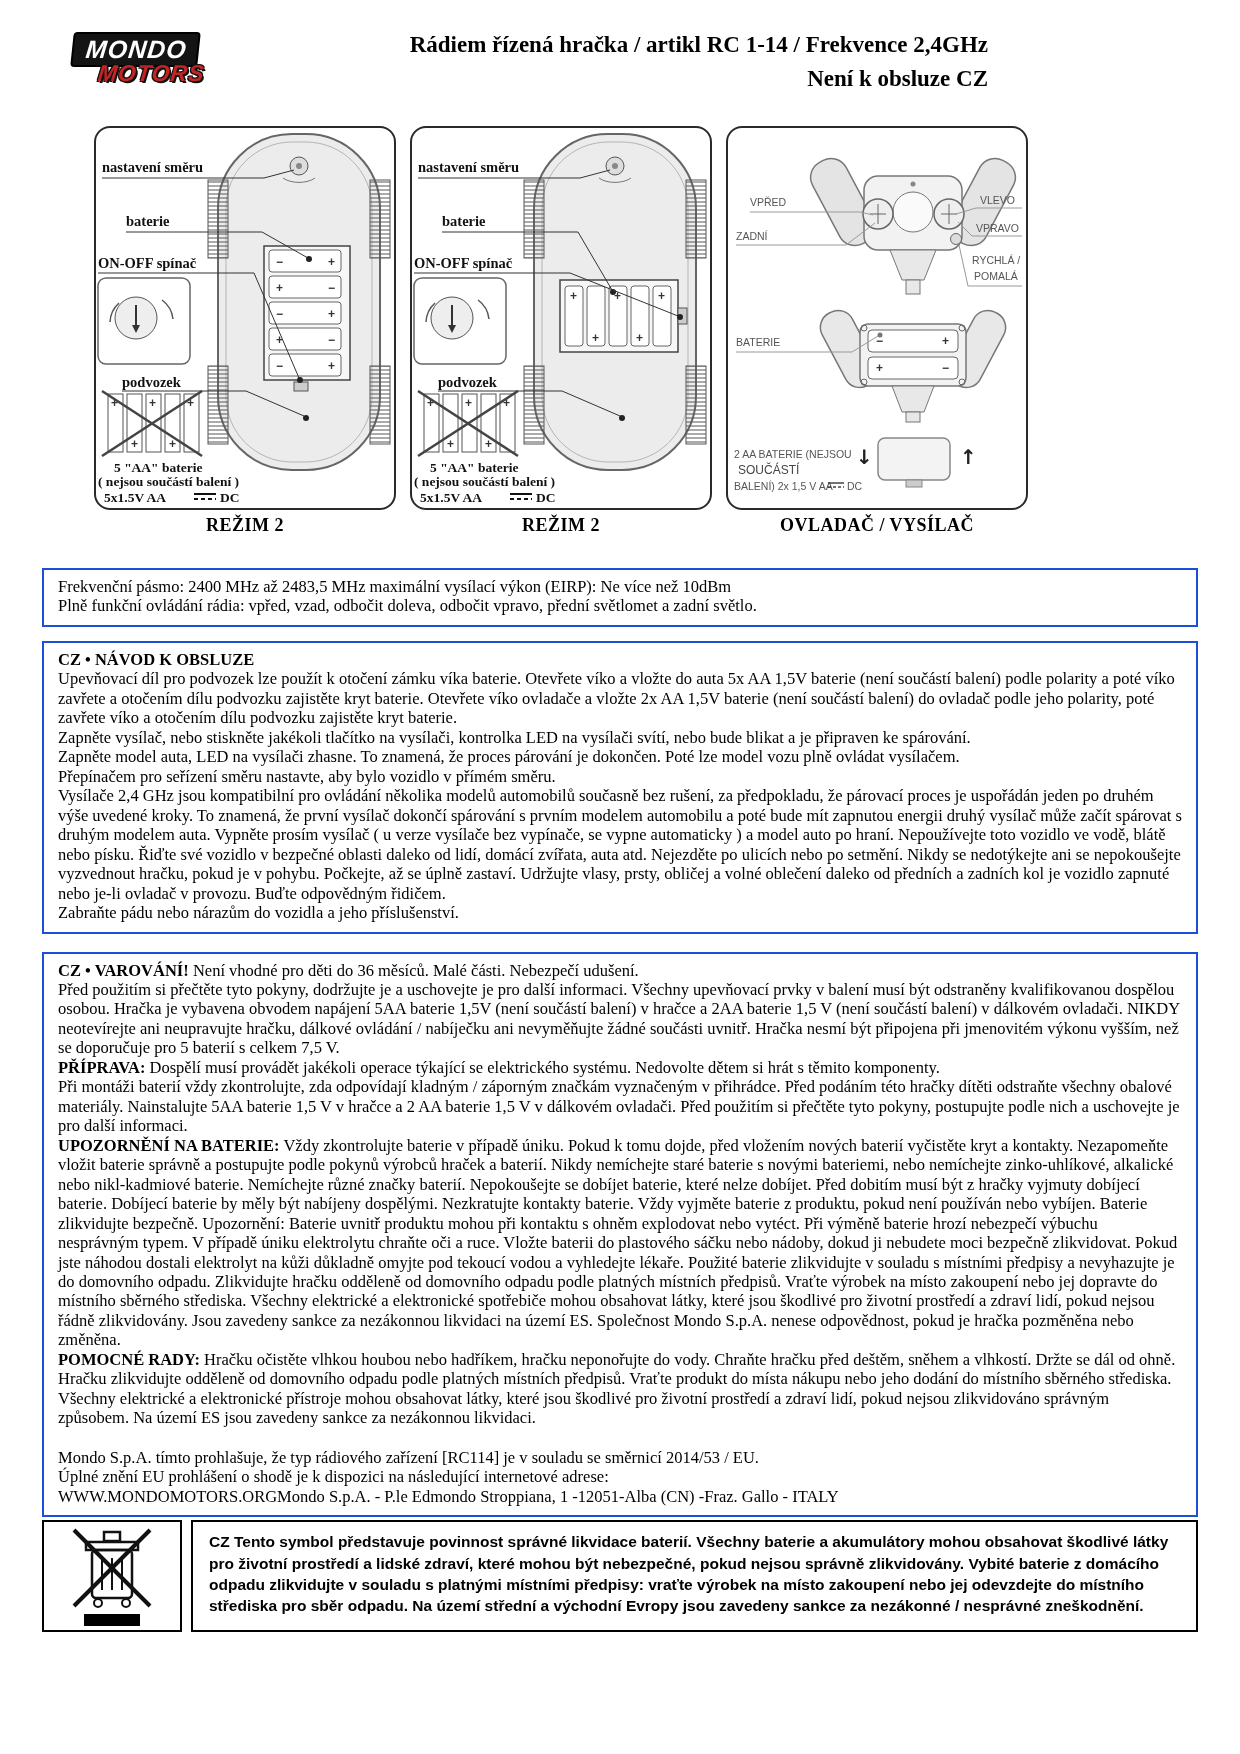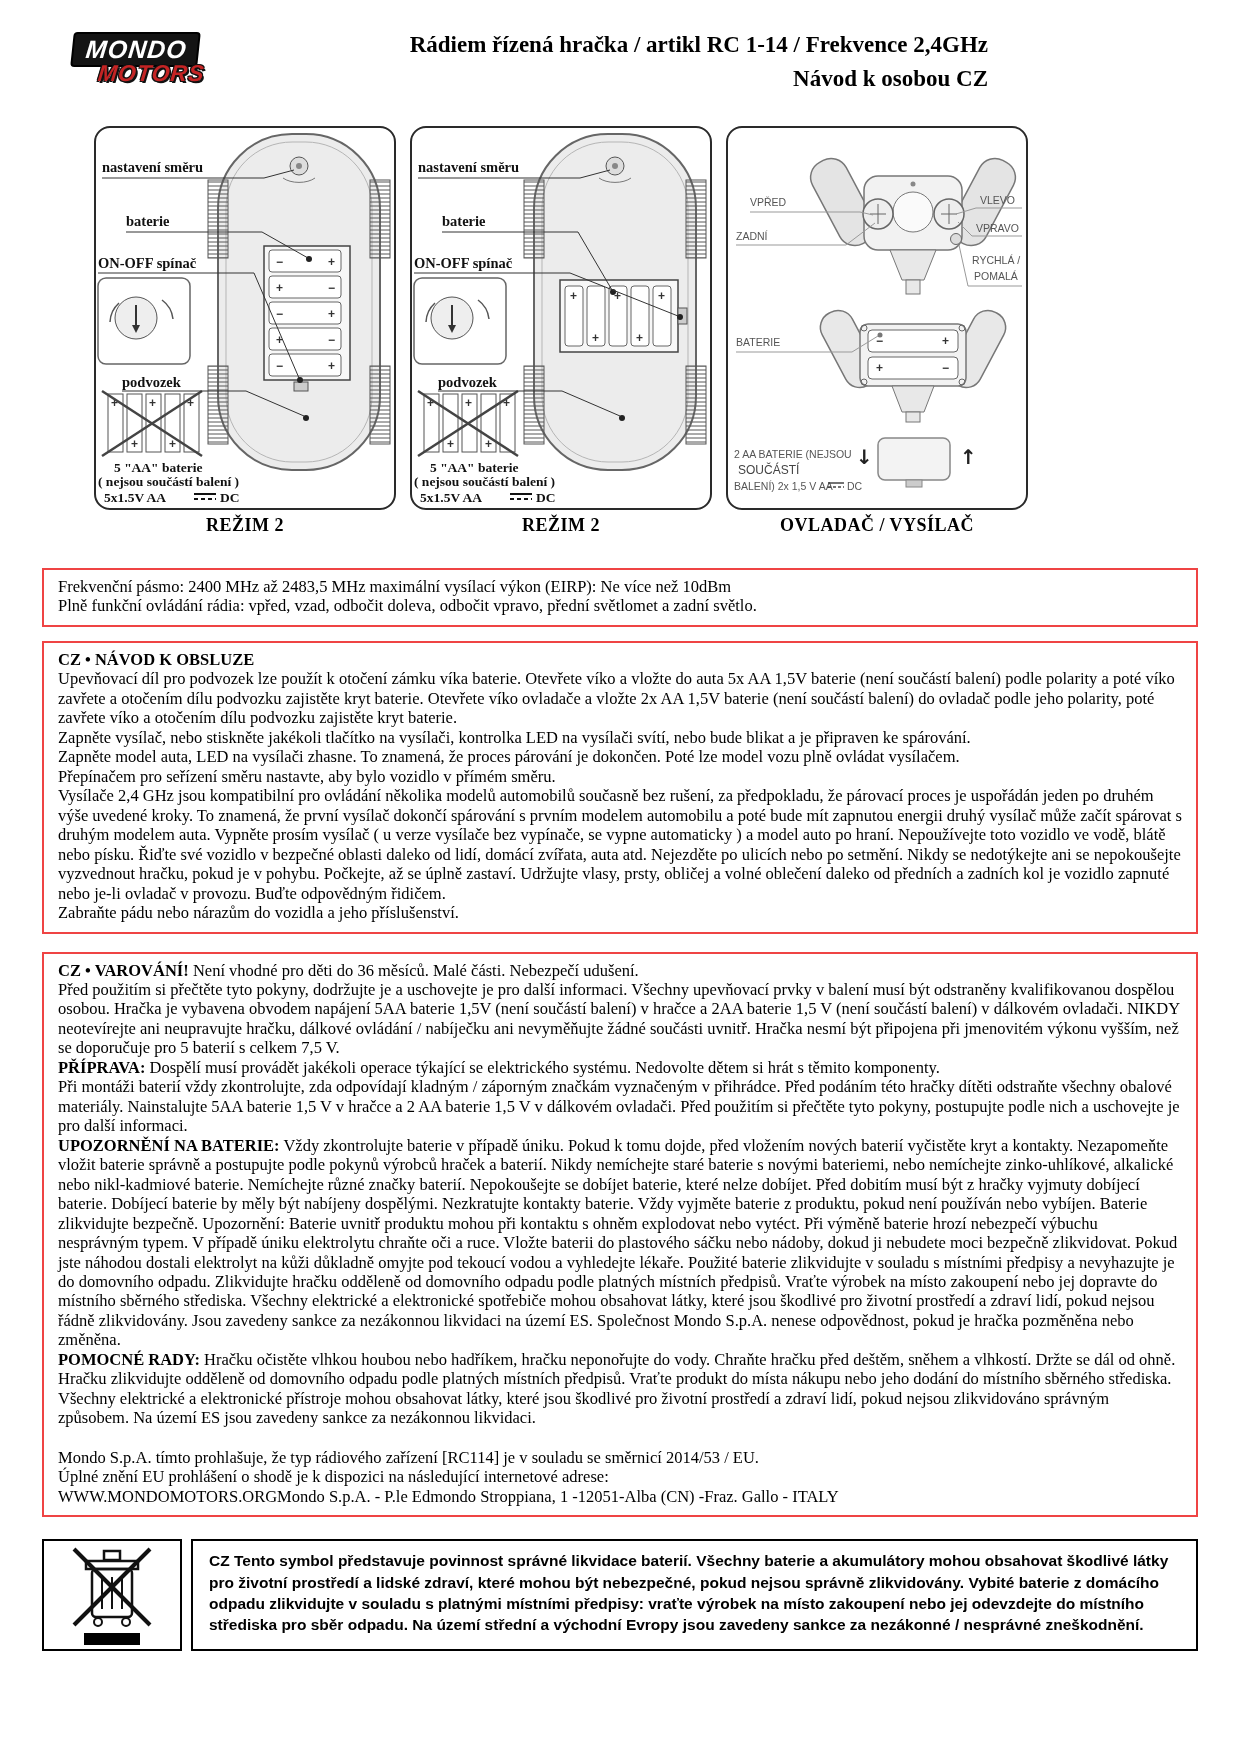--- a/index.html
+++ b/index.html
@@ -37,48 +37,48 @@
   .fig-caption { text-align:center; font-weight:bold; font-size:18px; margin-top:5px; letter-spacing:0.5px; }
 
   .lbl   { font:bold 14.5px "Liberation Serif", serif; fill:#111; }
   .lblsm { font:bold 13.5px "Liberation Serif", serif; fill:#111; }
   .lbl3  { font:10.5px "Liberation Sans", sans-serif; fill:#555; }
   .lbl3b { font:12px "Liberation Sans", sans-serif; fill:#444; }
   .sgn   { font:bold 12px "Liberation Sans", sans-serif; fill:#333; }
   .arrowglyph { font:bold 20px "DejaVu Sans", sans-serif; fill:#222; }
 
   
-  .tbox { border:2px solid #ef4444; margin-top:14px; padding:7px 14px 9px 14px;
+  .tbox { border:2px solid #1d4ed8; margin-top:14px; padding:7px 14px 9px 14px;
           font-size:16.5px; line-height:1.18; text-align:left; }
   .freq-box { margin-top:32px; }
   .warn-box { margin-top:18px; }
   .box-title { font-weight:bold; }
   .tbox p { margin:0; }
   .sp-top { margin-top:20px !important; }
 
   
-  .bottom-row { display:flex; gap:9px; margin-top:22px; }
+  .bottom-row { display:flex; gap:9px; margin-top:3px; }
   .disposal-box { border:2px solid #000; width:140px; display:flex; align-items:center; justify-content:center; }
   .battery-note-box { border:2px solid #000; flex:1; padding:9px 16px;
      font-family:"Liberation Sans", sans-serif; font-weight:bold; font-size:15.5px; line-height:1.38; }
 </style>
 </head>
 <body>
 
 <div class="page">
  <div class="content">
 
   <div class="header">
     <div class="logo">
       <div class="logo-top">MONDO</div><br>
       <div class="logo-bottom">MOTORS</div>
     </div>
     <div class="titles">
       <div class="title1">Rádiem řízená hračka / artikl RC 1-14 / Frekvence 2,4GHz</div>
-      <div class="title2">Návod k osobou CZ</div>
+      <div class="title2">Není k obsluze CZ</div>
     </div>
   </div>
 
   <div class="fig-row">
 
     <div class="fig">
       <div class="fig-box">
         <svg viewBox="0 0 298 380">
           <defs>
             <pattern id="h1" width="4" height="4" patternUnits="userSpaceOnUse">

